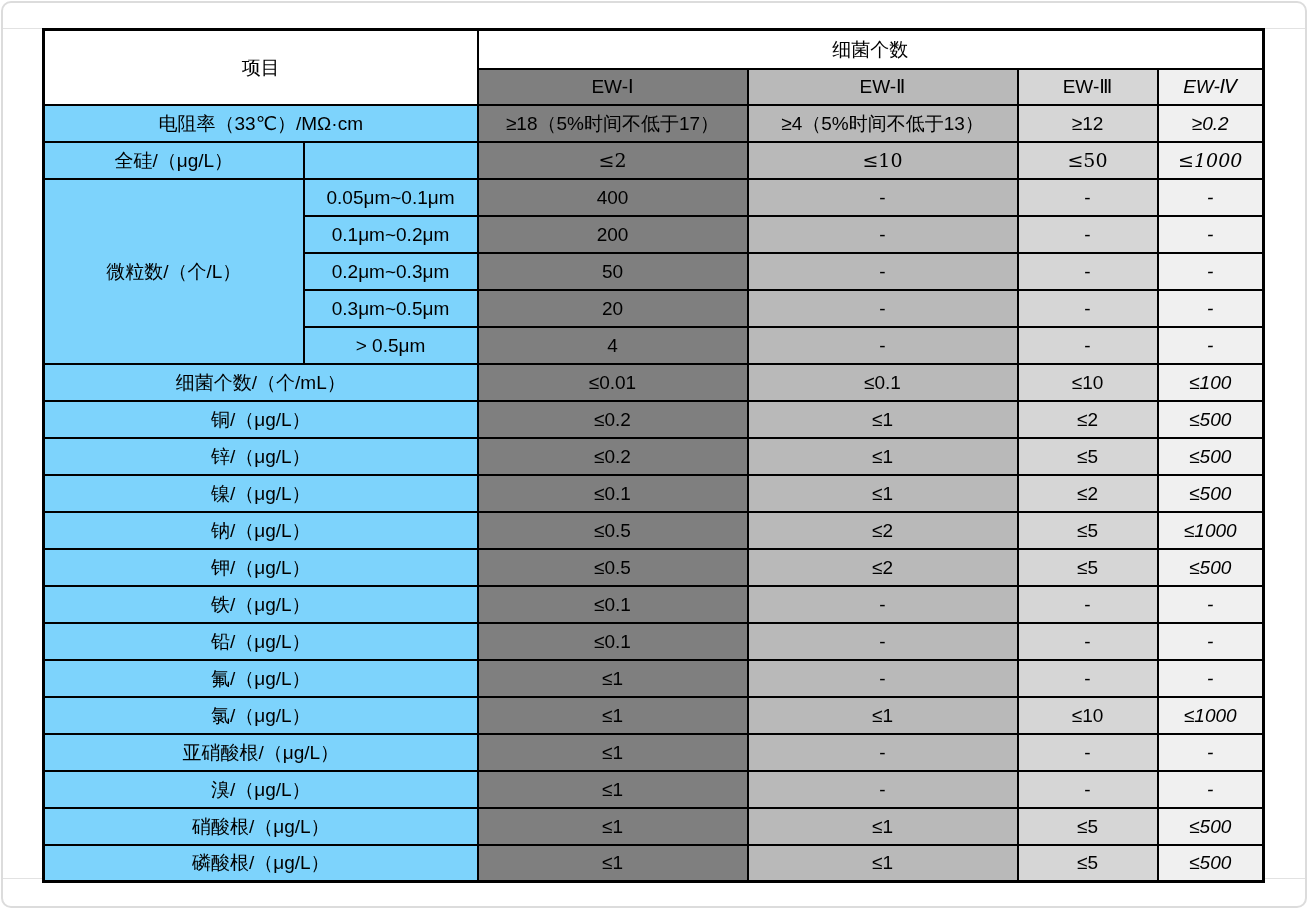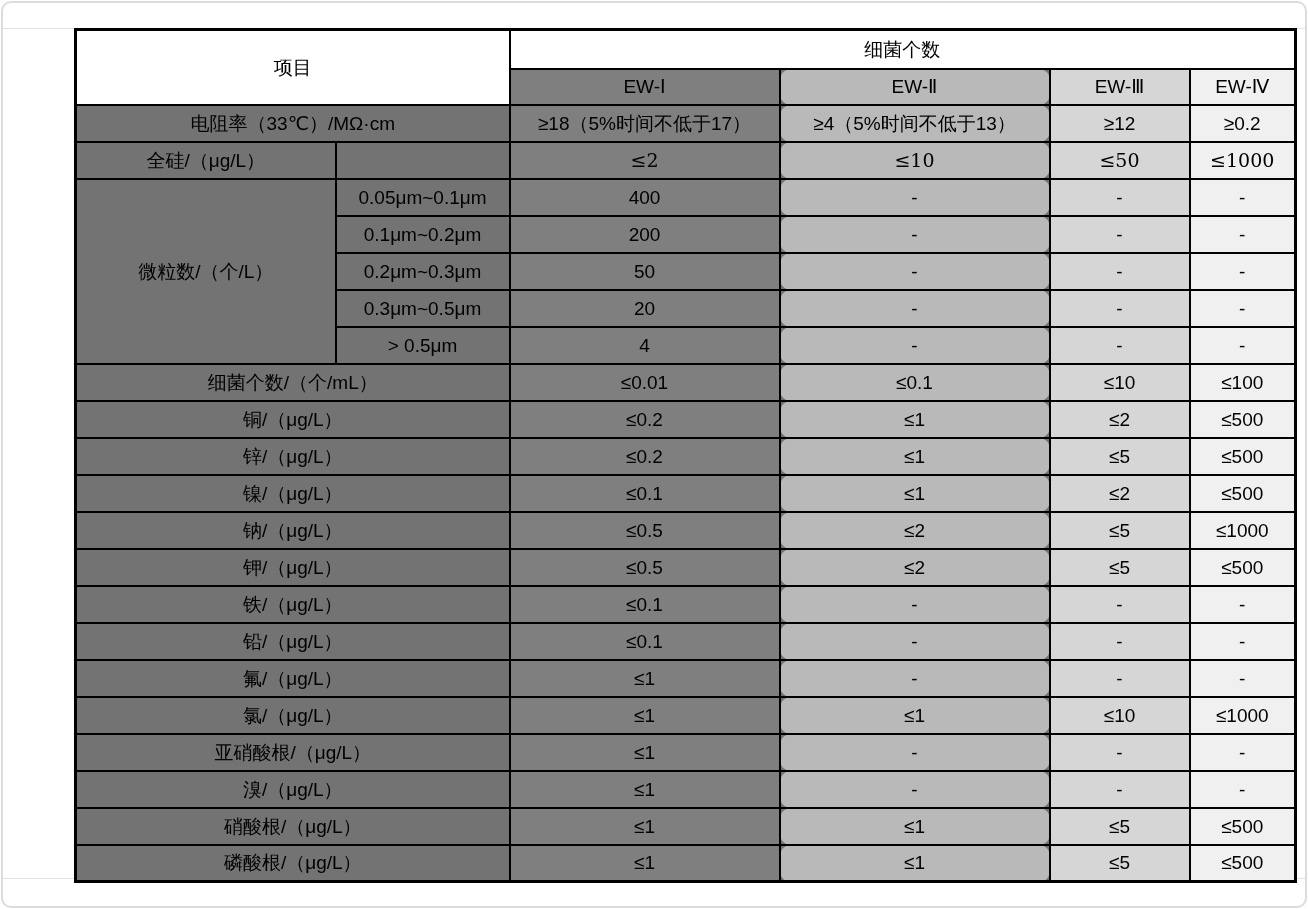--- a/index.html
+++ b/index.html
@@ -15,45 +15,44 @@
   }
   
   .gridline{position:absolute;left:3px;right:3px;height:1px;background:var(--gridline,#e2e2e2);z-index:0;}
   .gridline-top{top:28px;}
   .gridline-bottom{top:878px;}
 
   table.spec-table{
     position:absolute;left:42px;top:28px;z-index:1;
     border-collapse:collapse;table-layout:fixed;
     border:3px solid var(--table_border,#000);
-    background:#737373;
-    margin-left:32px;
+    background:#7dd3fc;
   }
   .spec-table col.c-label{width:260px;}
   .spec-table col.c-sub{width:174px;}
   .spec-table col.c-ew1{width:270px;}
   .spec-table col.c-ew2{width:270px;}
   .spec-table col.c-ew3{width:140px;}
   .spec-table col.c-ew4{width:106px;}
 
   .spec-table th,.spec-table td{
     border:2px solid var(--table_border,#000);
     text-align:center;vertical-align:middle;
     font-weight:400;padding:0 2px;white-space:nowrap;overflow:hidden;
     font-size:19px;line-height:1;
   }
   .spec-table thead tr.h1{height:39px;}
   .spec-table thead tr.h2{height:36px;}
   .spec-table tbody tr{height:37px;}
 
   .item-cell,.tech-cell{font-size:20px;background:#fff;}
   .bg-ew1{background:var(--ew1,#7f7f7f);}
-  .bg-ew2{background:var(--ew2,#b9b9b9);border-radius:11px;}
+  .bg-ew2{background:var(--ew2,#b9b9b9);}
   .bg-ew3{background:var(--ew3,#d6d6d6);}
-  .bg-ew4{background:var(--ew4,#f0f0f0);}
+  .bg-ew4{background:var(--ew4,#f0f0f0);font-style:italic;}
 
   .res-val{font-size:18px;}
   .small-val{font-family:"DejaVu Serif","Liberation Serif",serif;font-size:15px;}
 </style>
 </head>
 <body>
 
 <div class="gridline gridline-top"></div>
 <div class="gridline gridline-bottom"></div>
 

